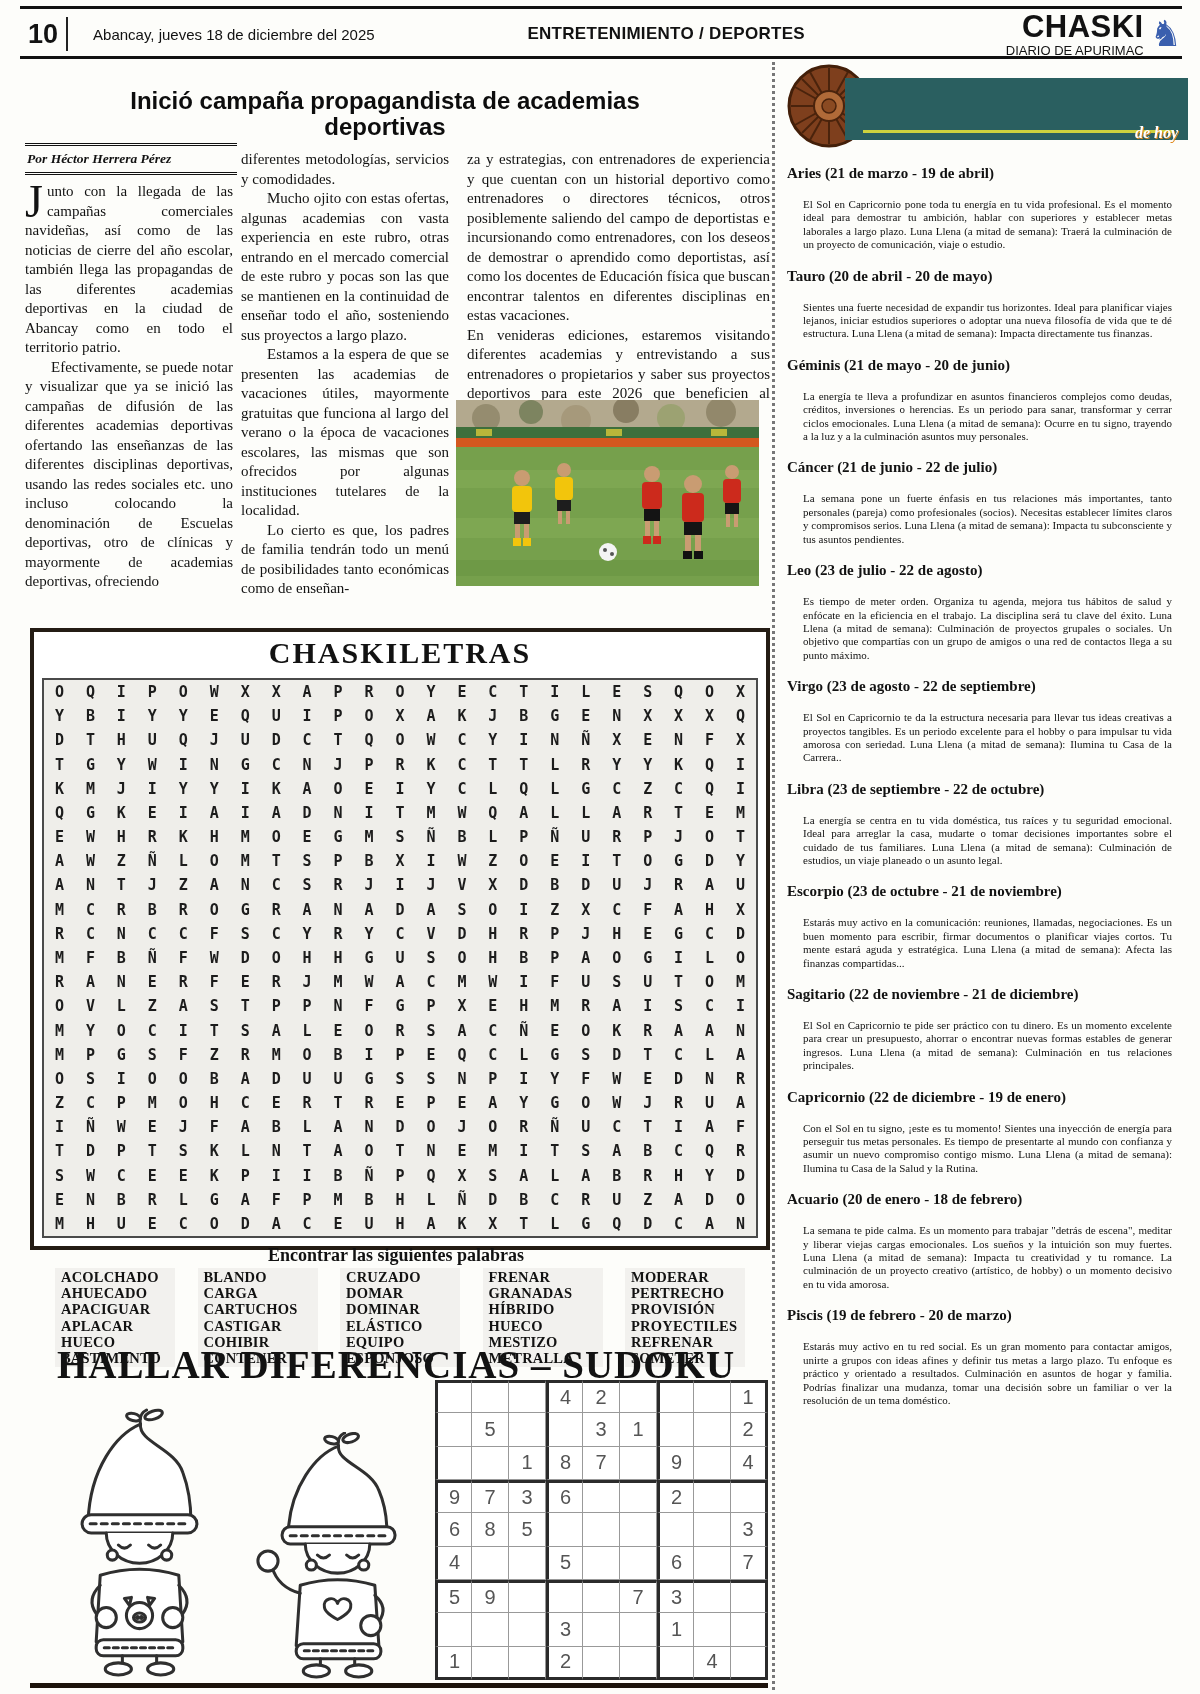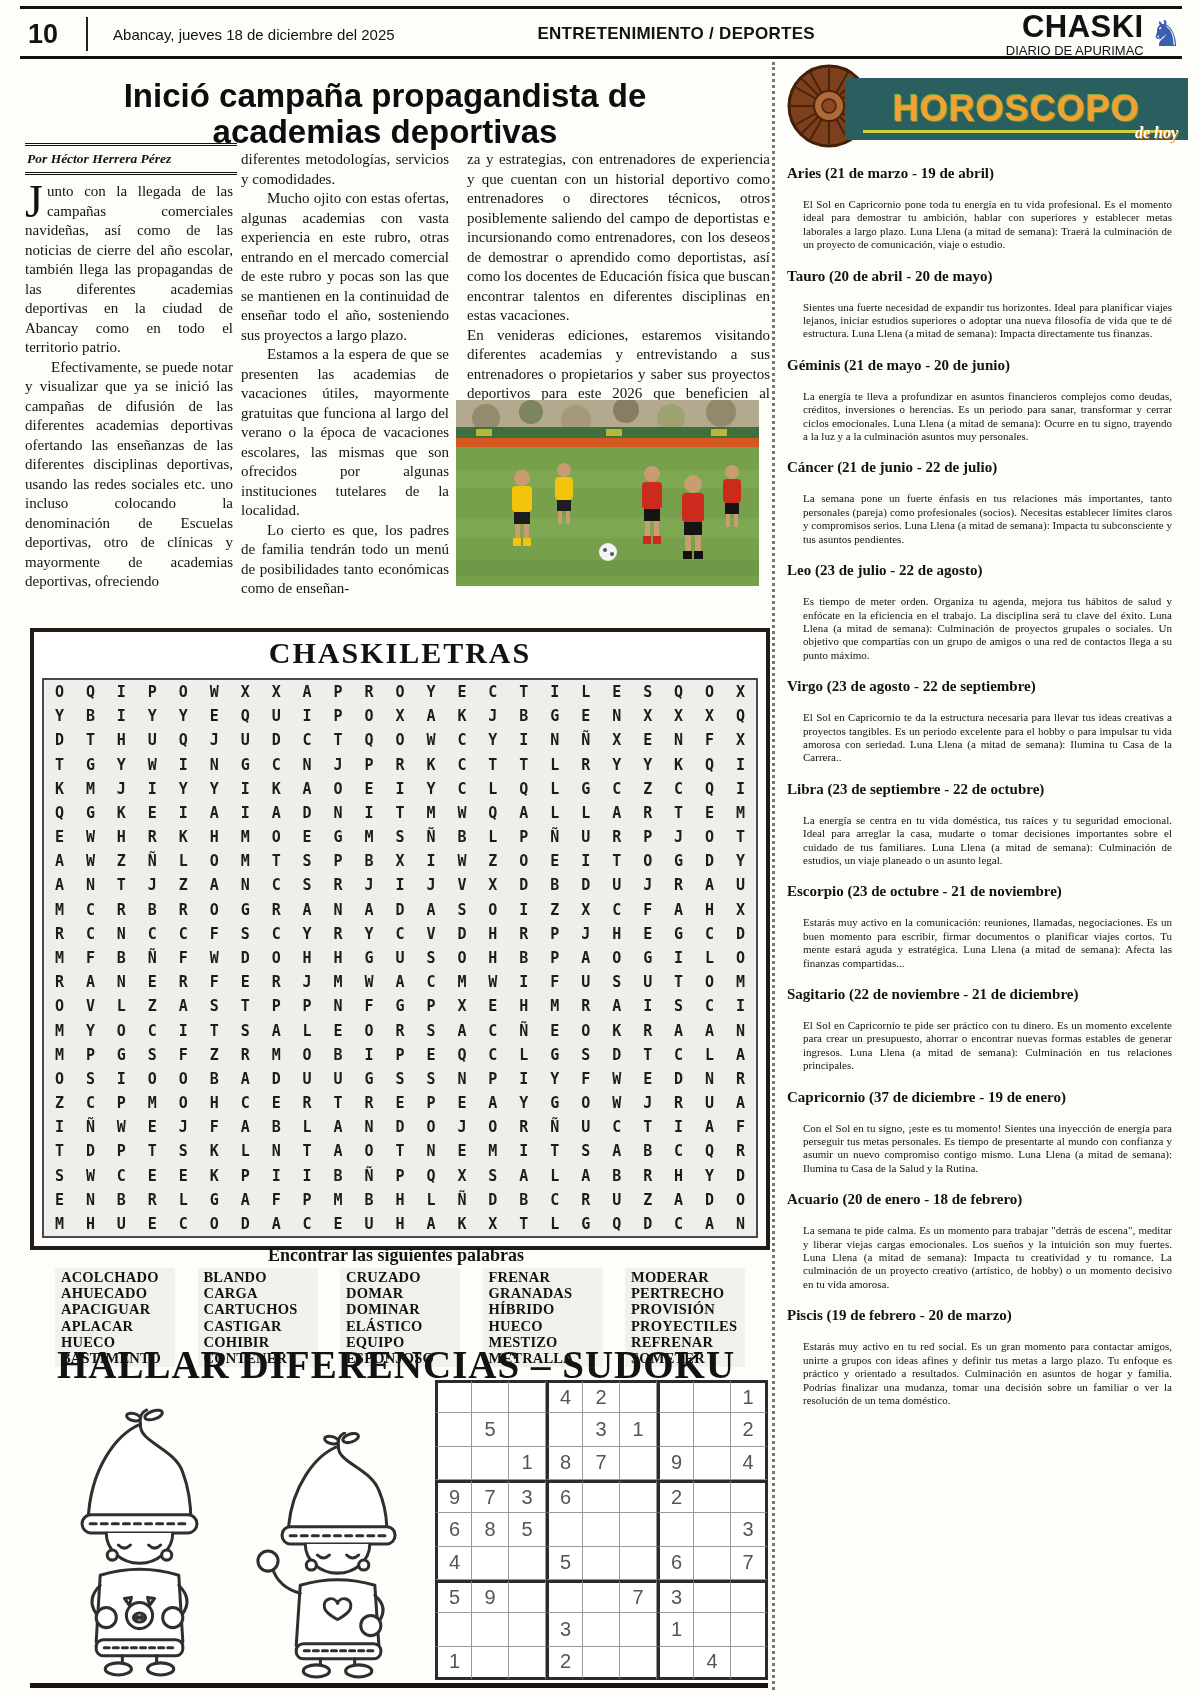--- a/index.html
+++ b/index.html
@@ -2,32 +2,32 @@
 <html><head>
 <meta charset="utf-8">
 <style>
   html,body{margin:0;padding:0;background:#ddd;}
   .page{position:relative;width:1200px;height:1694px;background:#fdfdfa;margin:0 auto;
         font-family:"Liberation Serif",serif;color:#121212;overflow:hidden;}
   .toprule{position:absolute;left:20px;right:18px;top:6px;height:3px;background:#111;}
   
   .hdr{position:absolute;left:20px;right:18px;top:12px;height:44px;border-bottom:3px solid #111;
        display:flex;align-items:center;}
-  .hdr-num{font-family:"Liberation Sans",sans-serif;font-weight:bold;font-size:27px;padding:0 28px 0 8px;}
+  .hdr-num{font-family:"Liberation Sans",sans-serif;font-weight:bold;font-size:27px;padding:0 8px 0 8px;}
   .hdr-sep{width:2px;height:34px;background:#222;margin-right:12px;}
   .hdr-date{font-family:"Liberation Sans",sans-serif;font-size:15px;margin-left:13px;}
   .hdr-center{flex:1;text-align:center;font-family:"Liberation Sans",sans-serif;font-weight:bold;font-size:17px;letter-spacing:.3px;}
   .hdr-brand{text-align:right;line-height:1;display:flex;align-items:center;gap:6px;margin-left:48px;}
   .brand-txt{display:flex;flex-direction:column;align-items:flex-end;}
   .brand-main{font-family:"Liberation Sans",sans-serif;font-weight:bold;font-size:31px;letter-spacing:.5px;}
   .brand-sub{font-family:"Liberation Sans",sans-serif;font-size:13px;margin-top:2px;}
   .horse{font-size:36px;color:#3a5fae;line-height:1;}
   
-  .headline{position:absolute;left:75px;top:56px;width:620px;text-align:center;
-            font-family:"Liberation Sans",sans-serif;font-weight:bold;font-size:33px;line-height:1.1;color:#0d0d0d;}
+  .headline{position:absolute;left:75px;top:72px;width:620px;text-align:center;
+            font-family:"Liberation Sans",sans-serif;font-weight:bold;font-size:24px;line-height:1.1;color:#0d0d0d;}
   .byline{position:absolute;left:25px;top:143px;width:208px;border-top:3px double #111;border-bottom:3px double #111;
           padding:5px 2px;font-size:13.5px;font-weight:bold;font-style:italic;}
   .col{position:absolute;text-align:justify;font-size:15px;line-height:1.3;}
   .col p{margin:0;}
   .col p.ind{text-indent:26px;}
   .dropcap{float:left;font-size:46px;line-height:36px;padding:2px 4px 0 0;font-family:"Liberation Serif",serif;}
   #col1{left:25px;top:182px;width:208px;height:432px;}
   #col2{left:241px;top:150px;width:208px;height:476px;}
   #col3{left:467px;top:150px;width:303px;height:246px;}
   .photo{position:absolute;left:456px;top:400px;width:303px;height:186px;}
@@ -918,21 +918,20 @@
             <line x1="23" y1="8" x2="61" y2="76"></line>
               <line x1="61" y1="8" x2="23" y2="76"></line>
             <line x1="8" y1="23" x2="76" y2="61"></line>
               <line x1="76" y1="23" x2="8" y2="61"></line>
           </g>
           <circle cx="42" cy="42" r="15" fill="#b06a38" stroke="#4a230c" stroke-width="2"></circle>
           <circle cx="42" cy="42" r="7" fill="#8a4a22" stroke="#4a230c" stroke-width="1.5"></circle>
         </svg>
       </div>
       <div class="horo-banner">
-        <span class="horo-title">HOROSCOPO</span>
         <div class="horo-underline"></div>
         <span class="horo-sub">de hoy</span>
       </div>
     </div>
     <div>
         <section class="sign">
           <h3 class="sign-h">Aries (21 de marzo - 19 de abril)</h3>
           <p class="sign-b">El Sol en Capricornio pone toda tu energía en tu vida profesional. Es el momento ideal para demostrar tu ambición, hablar con superiores y establecer metas laborales a largo plazo.  Luna Llena (a mitad de semana): Traerá la culminación de un proyecto de comunicación, viaje o estudio.</p>
         </section>
         <section class="sign">
@@ -961,21 +960,21 @@
         </section>
         <section class="sign">
           <h3 class="sign-h">Escorpio (23 de octubre - 21 de noviembre)</h3>
           <p class="sign-b">Estarás muy activo en la comunicación: reuniones, llamadas, negociaciones. Es un buen momento para escribir, firmar documentos o planificar viajes cortos. Tu mente estará aguda y estratégica. Luna Llena (a mitad de semana): Afecta las finanzas compartidas...</p>
         </section>
         <section class="sign">
           <h3 class="sign-h">Sagitario (22 de noviembre - 21 de diciembre)</h3>
           <p class="sign-b">El Sol en Capricornio te pide ser práctico con tu dinero. Es un momento excelente para crear un presupuesto, ahorrar o encontrar nuevas formas estables de generar ingresos. Luna Llena (a mitad de semana): Culminación en tus relaciones principales.</p>
         </section>
         <section class="sign">
-          <h3 class="sign-h">Capricornio (37 de diciembre - 19 de enero)</h3>
+          <h3 class="sign-h">Capricornio (22 de diciembre - 19 de enero)</h3>
           <p class="sign-b">Con el Sol en tu signo, ¡este es tu momento! Sientes una inyección de energía para perseguir tus metas personales. Es tiempo de presentarte al mundo con confianza y asumir un nuevo compromiso contigo mismo.  Luna Llena (a mitad de semana): Ilumina tu Casa de la Salud y la Rutina.</p>
         </section>
         <section class="sign">
           <h3 class="sign-h">Acuario (20 de enero - 18 de febrero)</h3>
           <p class="sign-b">La semana te pide calma. Es un momento para trabajar "detrás de escena", meditar y liberar viejas cargas emocionales. Los sueños y la intuición son muy fuertes. Luna Llena (a mitad de semana): Impacta tu creatividad y tu romance. La culminación de un proyecto creativo (artístico, de hobby) o un momento decisivo en tu vida amorosa.</p>
         </section>
         <section class="sign">
           <h3 class="sign-h">Piscis (19 de febrero - 20 de marzo)</h3>
           <p class="sign-b">Estarás muy activo en tu red social. Es un gran momento para contactar amigos, unirte a grupos con ideas afines y definir tus metas a largo plazo. Tu enfoque es práctico y orientado a resultados.  Culminación en asuntos de hogar y familia. Podrías finalizar una mudanza, tomar una decisión sobre un familiar o ver la resolución de un tema doméstico.</p>
         </section>

